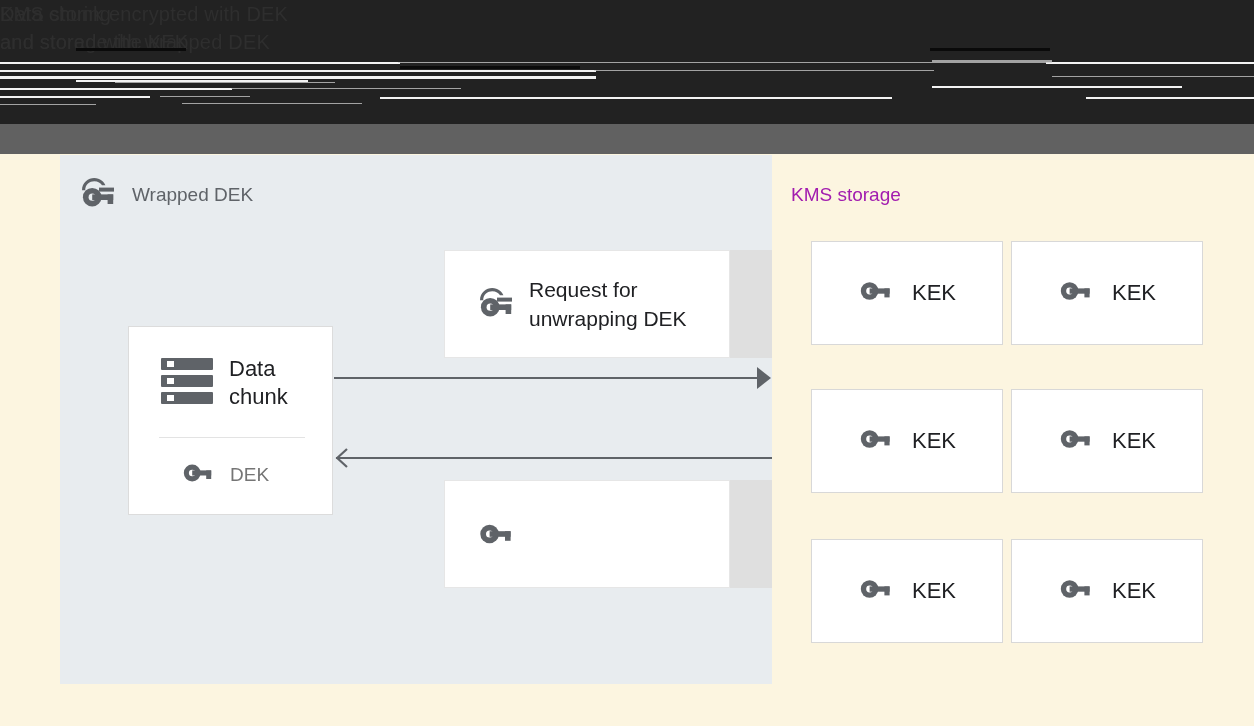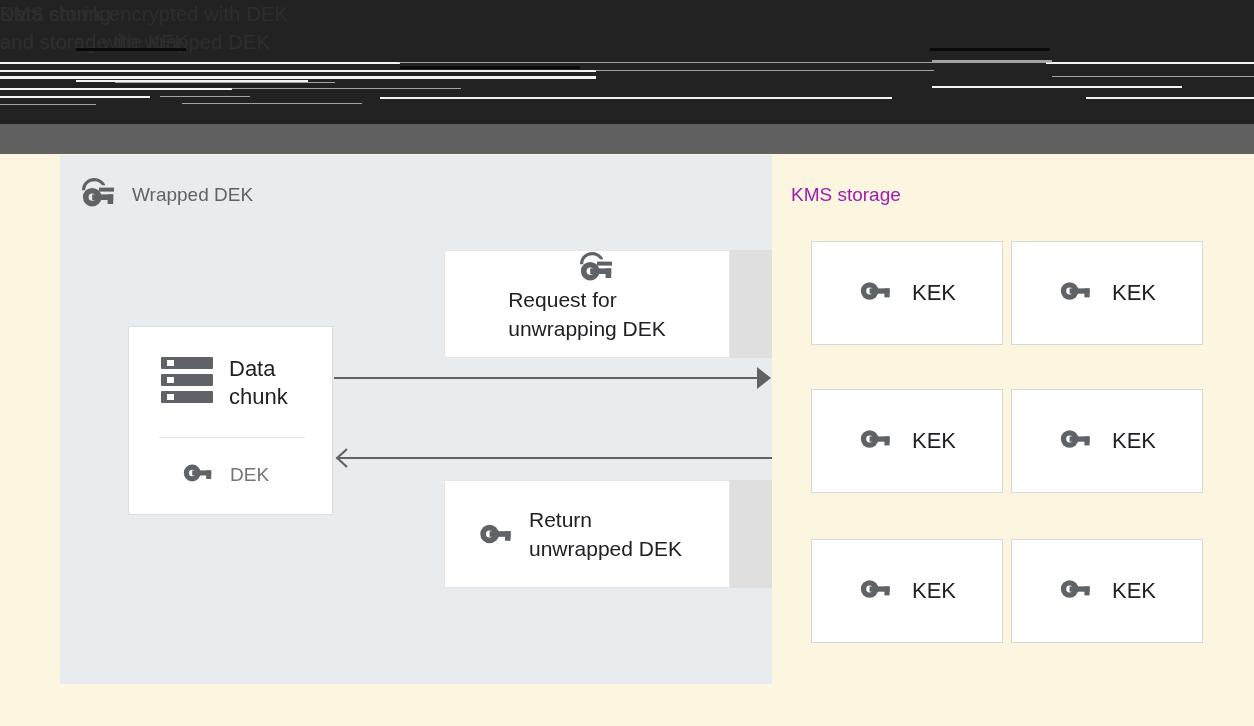--- a/index.html
+++ b/index.html
@@ -104,20 +104,21 @@
     left: 128px; top: 326px;
     width: 205px; height: 189px;
     background: #ffffff;
     border: 1px solid #dcdcdc;
     box-sizing: border-box;
   }
   .dc-row {
     position: absolute;
     left: 30px; top: 28px;
     display: flex;
+    align-items: center;
     gap: 14px;
   }
   .dc-label {
     font-size: 22px;
     color: #202124;
     line-height: 28px;
     max-width: 95px;
   }
   .dc-divider {
     position: absolute;
@@ -273,21 +274,21 @@
   <div class="arrow-line" style="left:334px; top:377px; width:430px;"></div>
   <div class="arrow-head-right" style="left:757px; top:367px;"></div>
 
   <div class="arrow-line" style="left:336px; top:457px; width:436px;"></div>
   <span class="arrow-head-left" style="left:334px; top:448px;">
     <svg viewBox="0 0 14 20" width="14" height="20" aria-hidden="true">
       <path d="M13 1 L3.2 10 L13 19" fill="none" stroke="#5f6368" stroke-width="2.2"></path>
     </svg>
   </span>
 
-  <div class="msg-card" style="left:444px; top:250px; width:286px; height:108px;flex-direction:column;">
+  <div class="msg-card" style="left:444px; top:250px; width:286px; height:108px;">
     <span class="msg-icon-wrap">
       <svg viewBox="0 0 38 34" width="38" height="34" aria-hidden="true">
         <path d="M3.0 13.2 C3.0 5.4 9.4 1.0 15.2 1.0 C21.2 1.0 25.2 5.2 26.4 8.2 L23.0 8.2 C21.8 5.9 18.9 4.2 15.2 4.2 C10.8 4.2 6.2 7.3 6.2 13.2 Z" fill="#5f6368"></path>
         <rect x="20.0" y="10.6" width="15.0" height="4.0" fill="#5f6368"></rect>
         <circle cx="13.2" cy="20.2" r="9.3" fill="#5f6368"></circle>
         <circle cx="13.2" cy="20.2" r="3.6" fill="#ffffff"></circle>
         <rect x="13.2" y="17.4" width="21.0" height="5.6" fill="#5f6368"></rect>
         <rect x="28.6" y="17.4" width="5.6" height="9.6" fill="#5f6368"></rect>
       </svg>
     </span>
@@ -297,22 +298,20 @@
 
   <div class="msg-card" style="left:444px; top:480px; width:286px; height:108px;">
     <span class="msg-icon-wrap">
       <svg viewBox="0 0 38 28" width="38" height="28" aria-hidden="true">
         <circle cx="12.6" cy="14.0" r="9.3" fill="#5f6368"></circle>
         <circle cx="12.6" cy="14.0" r="3.6" fill="#ffffff"></circle>
         <rect x="12.6" y="11.2" width="21.0" height="5.6" fill="#5f6368"></rect>
         <rect x="28.0" y="11.2" width="5.6" height="9.6" fill="#5f6368"></rect>
       </svg>
     </span>
-    <span class="msg-label">Return
-unwrapped DEK</span>
   </div>
 
   <div class="datachunk">
     <div class="dc-row">
       <span>
         <svg viewBox="0 0 56 50" width="56" height="50" aria-hidden="true">
           <rect x="2" y="2" width="52" height="12" rx="1" fill="#5f6368"></rect>
           <rect x="2" y="19" width="52" height="12" rx="1" fill="#5f6368"></rect>
           <rect x="2" y="36" width="52" height="12" rx="1" fill="#5f6368"></rect>
           <rect x="8" y="5" width="7" height="6" fill="#ffffff"></rect>

